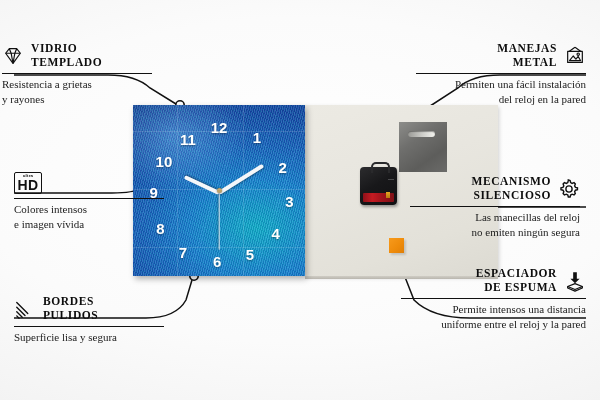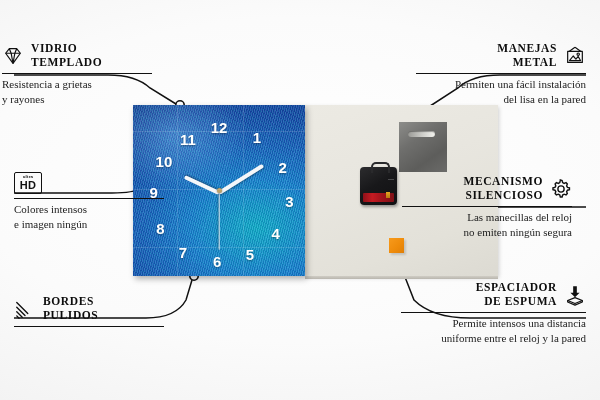--- a/index.html
+++ b/index.html
@@ -120,21 +120,21 @@
     font-family:"Liberation Serif",serif;font-size:11px;color:#1b1b1b;
     line-height:1.35;white-space:pre-line;
   }
   .callout.right .sub{text-align:right;}
   .ico{width:22px;height:22px;flex:0 0 22px;display:block;}
   .ico.hd{
     width:26px;height:20px;flex:0 0 26px;border:1.4px solid #111;border-radius:2px;
     display:flex;flex-direction:column;align-items:center;justify-content:center;line-height:1;
   }
   .ico.hd .u{font-family:"Liberation Sans",sans-serif;font-size:4.4px;font-weight:700;letter-spacing:.2px;color:#111;}
-  .ico.hd .h{font-family:"Liberation Sans",sans-serif;font-size:11px;font-weight:700;letter-spacing:.3px;color:#111;margin-top:.5px;}
+  .ico.hd .h{font-family:"Liberation Sans",sans-serif;font-size:14px;font-weight:700;letter-spacing:.3px;color:#111;margin-top:.5px;}
 
   svg.conn{position:absolute;left:0;top:0;width:600px;height:400px;overflow:visible;pointer-events:none;}
 </style>
 </head>
 <body>
 
 <div class="stage">
 
   <svg class="conn" viewBox="0 0 600 400">
     <g fill="none" stroke="#111111" stroke-width="1.5">
@@ -212,74 +212,75 @@
 
   <div class="callout left" style="left:14px;top:172px;width:150px">
     <div class="head">
       <div class="ico hd">
         <span class="u">ultra</span>
         <span class="h">HD</span>
       </div>
     </div>
     <div class="rule"></div>
     <div class="sub">Colores intensos
-e imagen ningún</div>
+e imagen vívida</div>
   </div>
 
   <div class="callout left" style="left:14px;top:295px;width:150px">
     <div class="head">
       <svg class="ico" viewBox="0 0 24 24">
         <g fill="none" stroke="#111" stroke-width="1.5" stroke-linecap="round">
           <path d="M3 5 L15 17"></path>
             <path d="M3 10 L12 19"></path>
             <path d="M3 15 L9 21"></path>
             <path d="M3 19.5 L5.5 22"></path>
         </g>
       </svg>
       <div class="title">BORDES
 PULIDOS</div>
     </div>
     <div class="rule"></div>
+    <div class="sub">Superficie lisa y segura</div>
   </div>
 
   <div class="callout right" style="right:14px;top:42px;width:170px">
     <div class="head">
       <div class="title">MANEJAS
 METAL</div>
       <svg class="ico" viewBox="0 0 24 24">
         <g fill="none" stroke="#111" stroke-width="1.3" stroke-linejoin="round">
           <rect x="4" y="7" width="16" height="12"></rect>
           <path d="M12 2.5 L5.5 7 M12 2.5 L18.5 7"></path>
           <path d="M6 17 L10 12 L13 15.5 L15.5 12.5 L18 17 Z"></path>
           <circle cx="15.5" cy="10" r="1.3"></circle>
         </g>
       </svg>
     </div>
     <div class="rule"></div>
     <div class="sub">Permiten una fácil instalación
-del lisa en la pared</div>
-  </div>
-
-  <div class="callout right" style="right:28px;top:175px;width:170px">
+del reloj en la pared</div>
+  </div>
+
+  <div class="callout right" style="right:20px;top:175px;width:170px">
     <div class="head">
       <div class="title">MECANISMO
 SILENCIOSO</div>
       <svg class="ico" viewBox="0 0 24 24">
         <g fill="none" stroke="#111" stroke-width="1.5">
           <path d="M12 3.2 l1.9 .55 .55 2.1 1.55 .9 2.05 -.72 1.35 1.35 -.72 2.05 .9 1.55 2.1 .55 0 1.9 -2.1 .55 -.9 1.55 .72 2.05 -1.35 1.35 -2.05 -.72 -1.55 .9 -.55 2.1 -1.9 0 -.55 -2.1 -1.55 -.9 -2.05 .72 -1.35 -1.35 .72 -2.05 -.9 -1.55 -2.1 -.55 0 -1.9 2.1 -.55 .9 -1.55 -.72 -2.05 1.35 -1.35 2.05 .72 1.55 -.9 .55 -2.1 z" transform="translate(-1.1 -1.1) scale(1.03)"></path>
           <circle cx="12" cy="12" r="3.4"></circle>
         </g>
       </svg>
     </div>
     <div class="rule"></div>
     <div class="sub">Las manecillas del reloj
 no emiten ningún segura</div>
   </div>
 
-  <div class="callout right" style="right:14px;top:281px;width:185px">
+  <div class="callout right" style="right:14px;top:267px;width:185px">
     <div class="head">
       <div class="title">ESPACIADOR
 DE ESPUMA</div>
       <svg class="ico" viewBox="0 0 24 24">
         <g fill="none" stroke="#111" stroke-width="1.4" stroke-linejoin="round">
           <path d="M10 2.5 h4 v7 h3 l-5 5 -5 -5 h3 z" fill="#111" stroke="none"></path>
           <path d="M4 18 L12 14.8 L20 18 L12 21.3 Z"></path>
           <path d="M4 18 v1.6 L12 23 l8 -3.4 V18"></path>
         </g>
       </svg>

